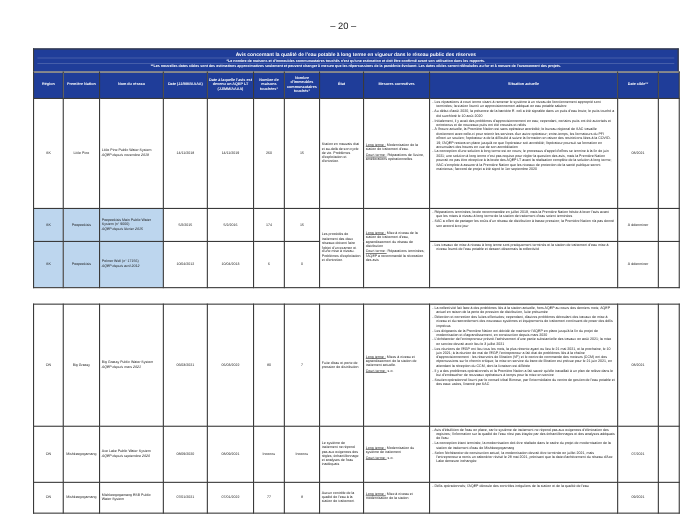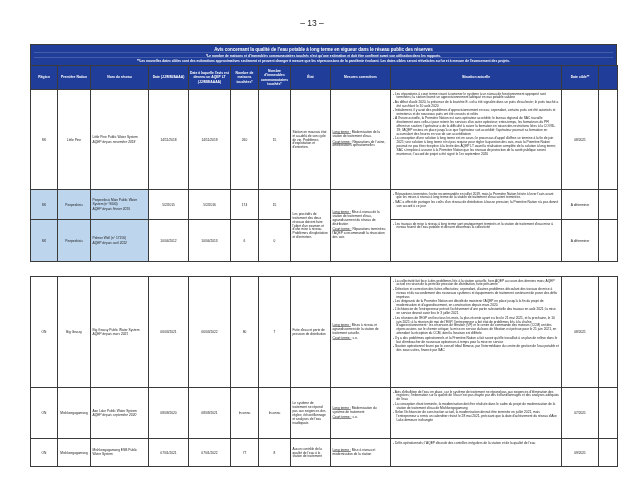--- a/index.html
+++ b/index.html
@@ -41,21 +41,21 @@
   .aqep{font-style:italic;}
   .mlabel{text-decoration:underline;}
   .mes div{margin-bottom:3px;}
   .tbl-gap{height:28px;}
   .netname{margin-bottom:1px;}
 </style>
 </head>
 <body>
 
 <div>
-  <div class="page-number">– 13 –</div>
+  <div class="page-number">– 20 –</div>
 
   <div class="scale-wrap">
 
     <div class="banner">
       <div class="banner-title">Avis concernant la qualité de l'eau potable à long terme en vigueur dans le réseau public des réserves</div>
       <div class="banner-note">*Le nombre de maisons et d'immeubles communautaires touchés n'est qu'une estimation et doit être confirmé avant son utilisation dans les rapports.</div>
       <div class="banner-note">**Les nouvelles dates cibles sont des estimations approximatives seulement et peuvent changer à mesure que les répercussions de la pandémie évoluent. Les dates cibles seront réévaluées au fur et à mesure de l'avancement des projets.</div>
     </div>
 
     <table>

